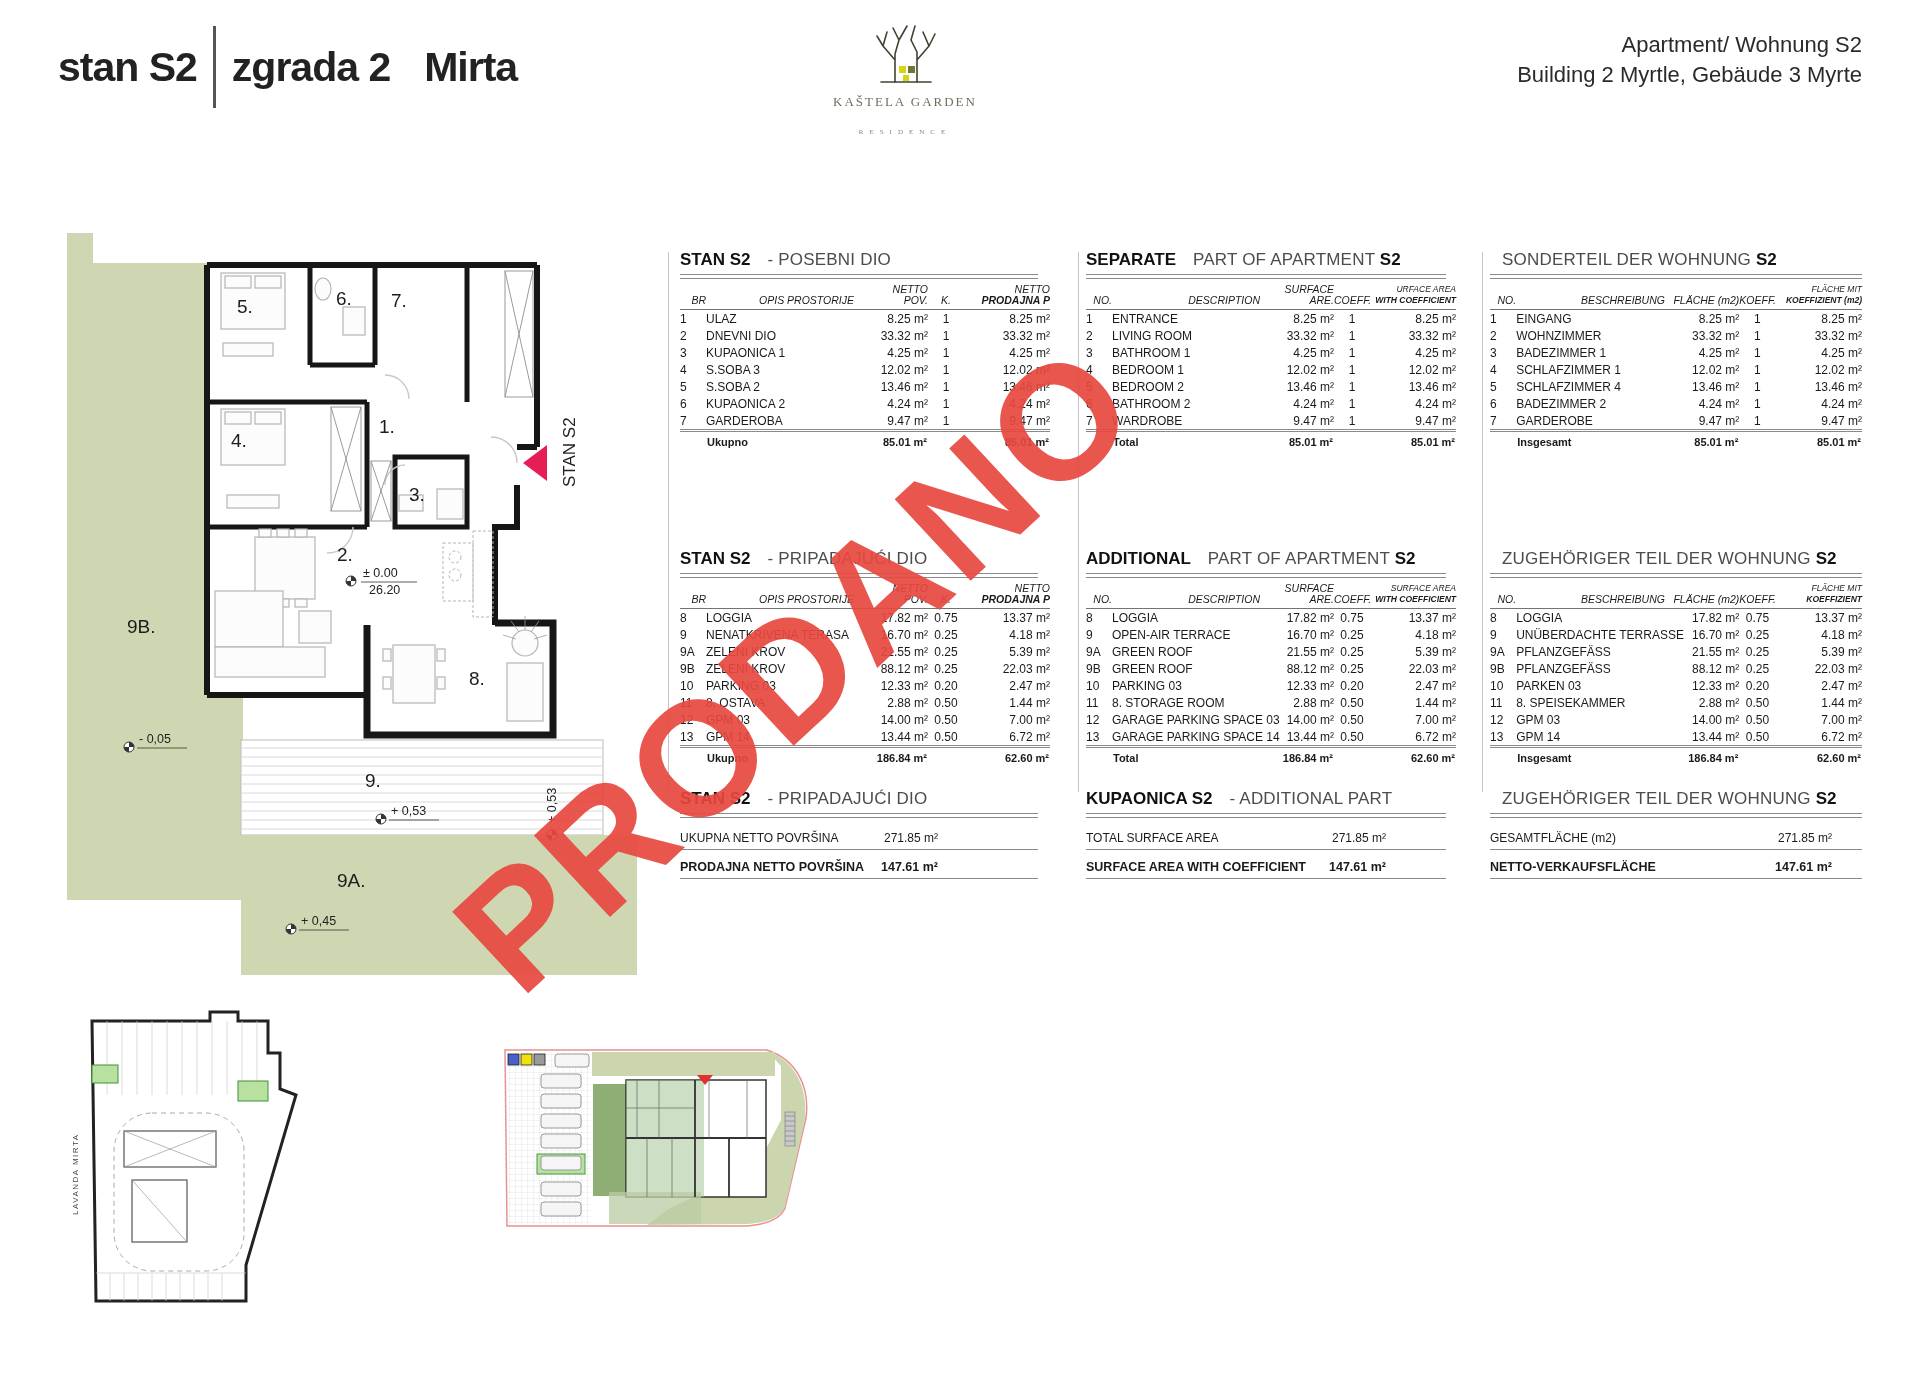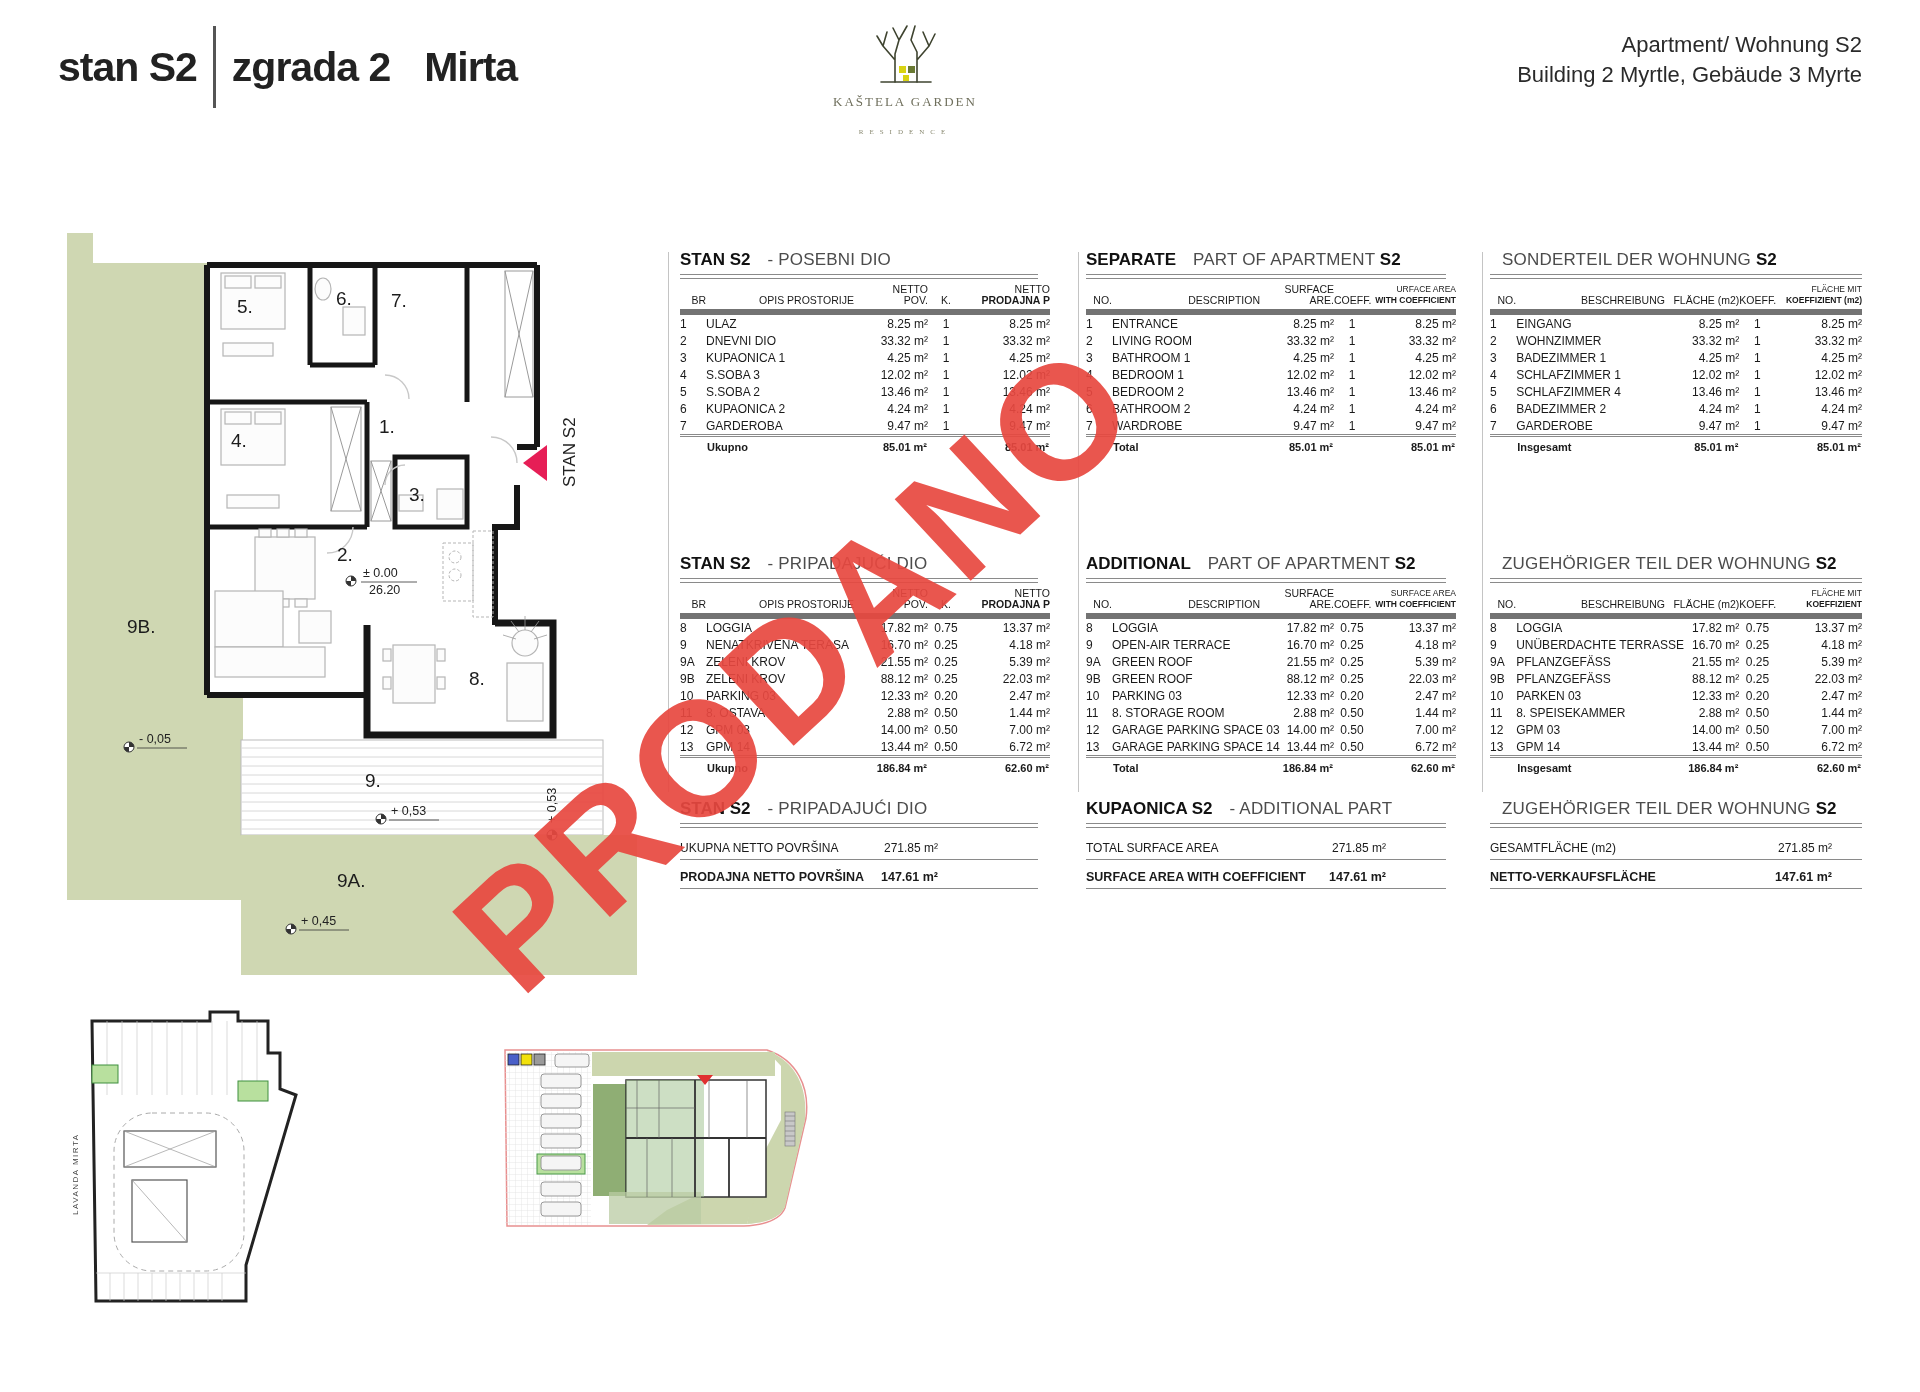--- a/index.html
+++ b/index.html
@@ -22,21 +22,21 @@
 
   
   .col{top:250px;}
   .tbl-title{font-size:17px;white-space:nowrap;}
   .ts{font-weight:700;color:#111;}
   .tl{font-weight:400;color:#4c4c4c;letter-spacing:.2px;margin-left:12px;}
   .rule2{height:3px;border-top:1px solid #8a8a8a;border-bottom:1px solid #8a8a8a;margin:4px 0 3px;}
   table{border-collapse:collapse;table-layout:fixed;width:100%;}
   col.c1{width:26px}col.c2{width:148px}col.c3{width:74px}col.c4{width:36px}col.c5{width:86px}
   thead th{font-weight:400;font-size:10.5px;vertical-align:bottom;padding:2px 0 3px;
-           border-bottom:6px solid #737373;line-height:11px;}
+           border-bottom:1px solid #737373;line-height:11px;font-style:italic;}
   thead th.a{text-align:right}thead th.r{text-align:right}thead th.c{text-align:center}
   .hl2.bold{font-weight:700;}
   tbody td{font-size:12px;padding:1.5px 0;white-space:nowrap;}
   td.r{text-align:right}td.c{text-align:center}
   tfoot td{font-weight:700;font-size:11px;border-top:3px double #8a8a8a;padding-top:4px;}
   .blk1{margin-bottom:100px;}
   .blk2{margin-bottom:24px;}
   .sumrow{display:flex;justify-content:space-between;border-bottom:1px solid #8a8a8a;
           padding:10px 0 4px;font-size:12px;}
   .sumrow.bold{font-weight:700;font-size:12.5px;}

